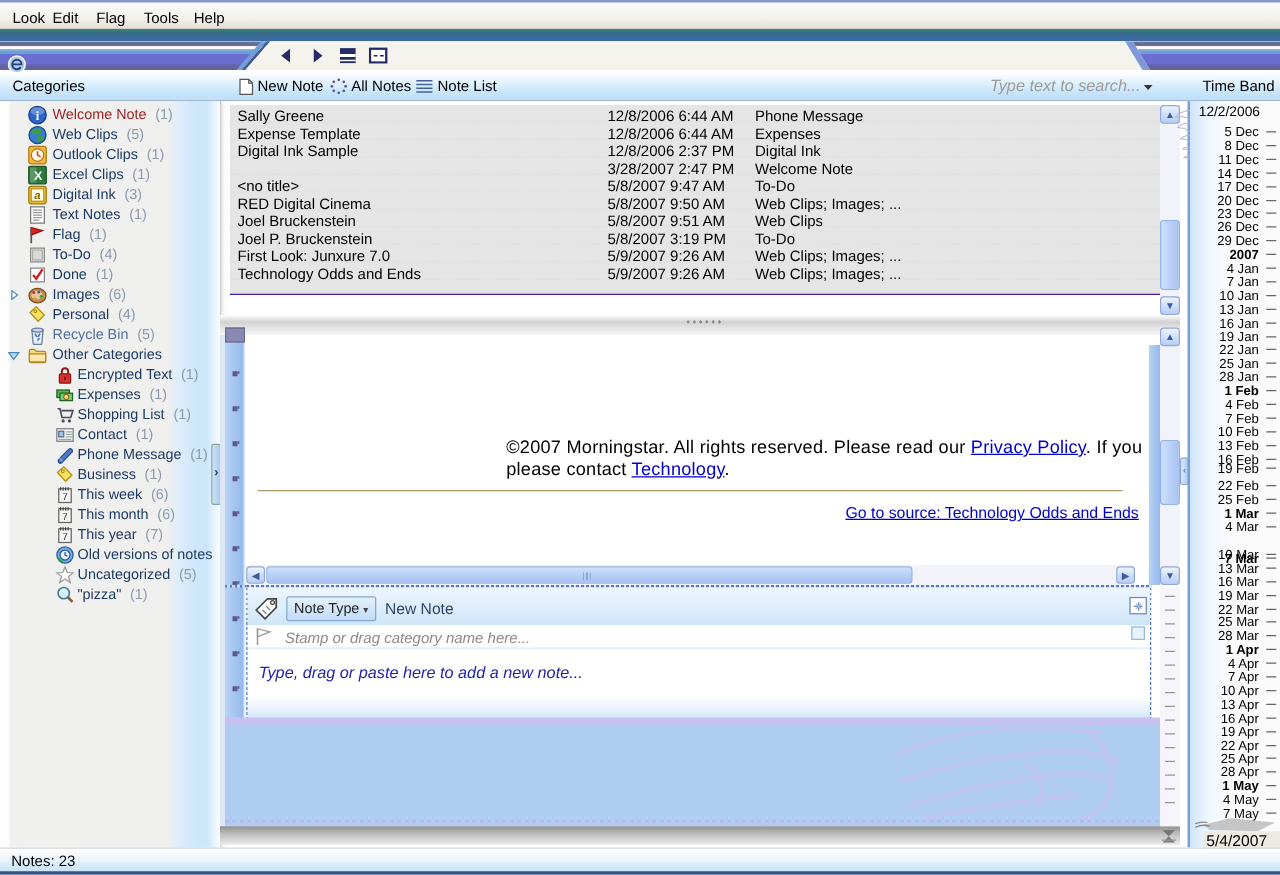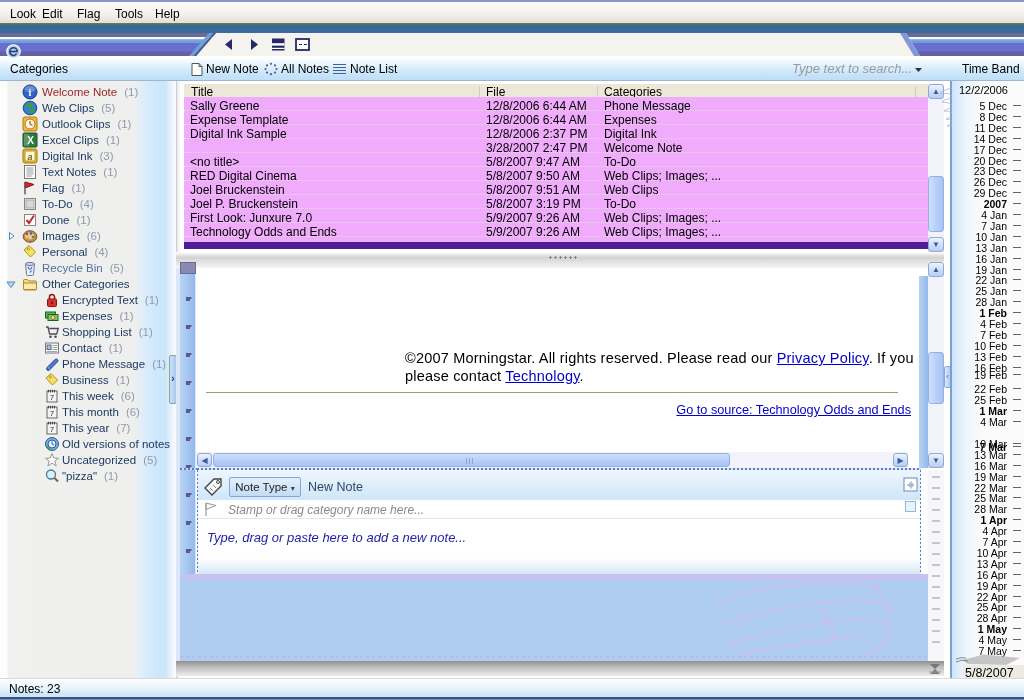--- a/index.html
+++ b/index.html
@@ -28,21 +28,21 @@
 .ti .lb { position:absolute; left:42px; top:2px; }
 .ti .ct { color:#8d9aae; padding-left:7px; font-style:normal; }
 .ti.sub .ic { left:44px; }
 .ti.sub .lb { left:62px; }
 #vsplit { position:absolute; left:176px; top:81px; width:8px; height:597px; background:linear-gradient(90deg,#e8e8e8,#fbfbfb 40%,#ffffff); border-left:1px solid #cfcfcf; }
 #vsplitbtn { position:absolute; left:169px; top:355px; width:8px; height:49px; background:linear-gradient(90deg,#cfe2f8,#a8c8f0); border:1px solid #86a89a; border-radius:2px; color:#1c3a7c; font-size:10px; line-height:46px; text-align:center; font-weight:bold; }
 #whitegap { position:absolute; left:184px; top:81px; width:760px; height:3px; background:#fff; }
 #listhead { position:absolute; left:184px; top:84px; width:744px; height:16px; background:#ebe8d8; border-bottom:1px solid #cfccb8; font-size:12px; color:#000; }
 #listhead span { position:absolute; top:1px;text-decoration:underline; }
 #listhead i { position:absolute; top:2px; width:1px; height:12px; background:#cfccb8; font-style:normal; }
-#listrows { position:absolute; left:184px; top:97px; width:744px; height:152px; background:#f0abfc; font-size:12px; border-bottom:7px solid #4c1d95; }
+#listrows { position:absolute; left:184px; top:84px; width:744px; height:152px; background:#e5e5e5; font-size:12px; border-bottom:1px solid #4c1d95; }
 .lr { position:absolute; left:0; width:744px; height:14px; border-bottom:1px dotted #e0e0d8; }
 .lr b { font-weight:normal; position:absolute; top:1.5px; white-space:nowrap; overflow:hidden; }
 .c1 { left:6px; max-width:288px; }
 .c2 { left:302px; }
 .c3 { left:420px; max-width:300px; }
 .sbtn { position:absolute; background:linear-gradient(#eef3fd,#cbdcf8 60%,#b7cdf2); border:1px solid #90a8d8; border-radius:3px; color:#3c5aa0; text-align:center; }
 .sthumb { position:absolute; background:linear-gradient(90deg,#cfe0fb,#b9d0f8 50%,#a8c2f2); border:1px solid #94b2e4; border-radius:3px; }
 .sthumbh { position:absolute; background:linear-gradient(#cfe0fb,#b9d0f8 50%,#a8c2f2); border:1px solid #94b2e4; border-radius:3px; }
 .strack { position:absolute; background:#f2f3fa; }
 #hsplit { position:absolute; left:176px; top:252px; width:768px; height:16px; background:linear-gradient(#ffffff,#d2d2d2 35%,#e9e9e9 75%,#f6f6f6); }
@@ -563,21 +563,21 @@
 <div class="tbd" style="top:509.5px;font-weight:normal">22 Apr<span style="position:absolute;left:100%;margin-left:6px;top:5px;width:8px;height:1px;background:#666"></span></div>
 <div class="tbd" style="top:520.4px;font-weight:normal">25 Apr<span style="position:absolute;left:100%;margin-left:6px;top:5px;width:8px;height:1px;background:#666"></span></div>
 <div class="tbd" style="top:531.3px;font-weight:normal">28 Apr<span style="position:absolute;left:100%;margin-left:6px;top:5px;width:8px;height:1px;background:#666"></span></div>
 <div class="tbd" style="top:542.2px;font-weight:bold">1 May<span style="position:absolute;left:100%;margin-left:6px;top:5px;width:8px;height:1px;background:#666"></span></div>
 <div class="tbd" style="top:553.1px;font-weight:normal">4 May<span style="position:absolute;left:100%;margin-left:6px;top:5px;width:8px;height:1px;background:#666"></span></div>
 <div class="tbd" style="top:564.0px;font-weight:normal">7 May<span style="position:absolute;left:100%;margin-left:6px;top:5px;width:8px;height:1px;background:#666"></span></div>
 <svg class="abs" style="left:2px;top:573px" width="70" height="12">
         <path d="M8 6 L30 0.5 L66 4 L52 11 L14 10Z" fill="#b8b8b8" opacity="0.8"></path>
         <path d="M2 8 q6 -3 12 -1 M2 5 q5 -2 10 -1" stroke="#888" fill="none"></path>
       </svg>
-<div class="abs" style="left:11px;top:584px;font-size:12.5px;background:#eceae2;width:61px;height:15px;padding:1px 0 0 2px">5/8/2007</div>
+<div class="abs" style="left:11px;top:584px;font-size:12.5px;background:#eceae2;width:61px;height:15px;padding:1px 0 0 2px">5/4/2007</div>
   </div>
 
   <div class="abs" style="left:928px;top:470px;width:16px;height:191px;background:#f6f6fa">
     <svg width="16" height="191">
         <path d="M4 7h8" stroke="#94949f" stroke-width="1"></path>
         <path d="M4 18h8" stroke="#94949f" stroke-width="1"></path>
         <path d="M4 29h8" stroke="#94949f" stroke-width="1"></path>
         <path d="M4 40h8" stroke="#94949f" stroke-width="1"></path>
         <path d="M4 51h8" stroke="#94949f" stroke-width="1"></path>
         <path d="M4 62h8" stroke="#94949f" stroke-width="1"></path>

